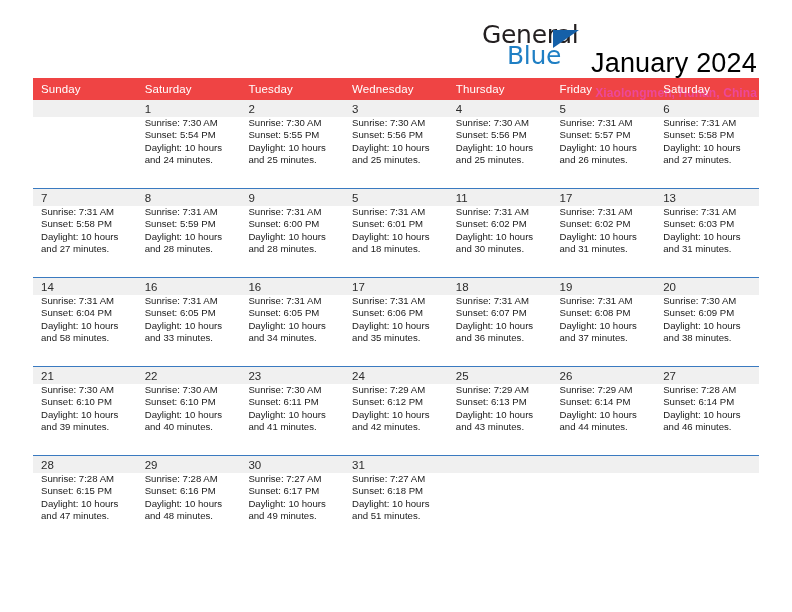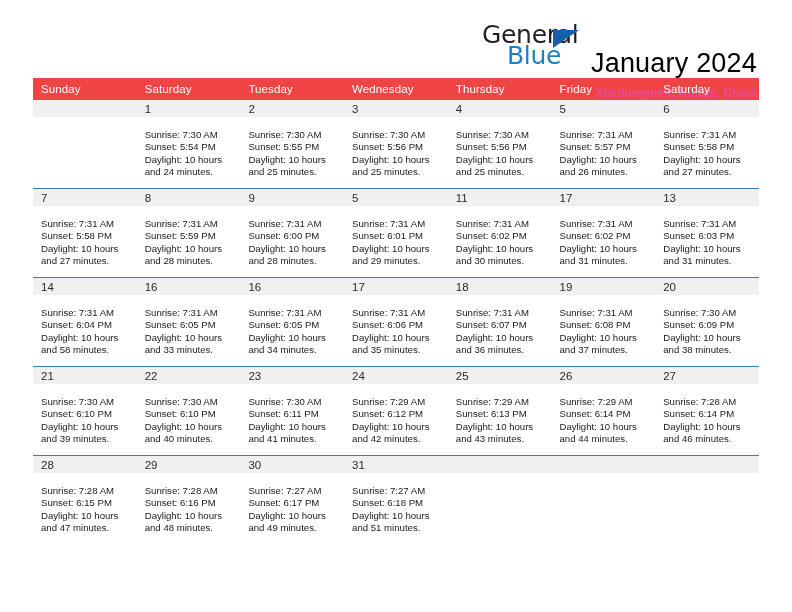--- a/index.html
+++ b/index.html
@@ -113,21 +113,21 @@
   .daynum-band {
     background: #f0f0f0;
     height: 17px;
     padding: 1px 0 0 8px;
     font-size: 11.5px;
     color: #2b2b2b;
     line-height: 16px;
   }
   .daycell.empty .daynum-band { background: #f0f0f0; }
   .dayinfo {
-    padding: 12px 6px 0 8px;
+    padding: 0 6px 0 8px;
     font-size: 9.6px;
     line-height: 12.3px;
     color: #1a1a1a;
   }
   .dayinfo div { white-space: nowrap; }
 </style>
 </head>
 <body>
 
 <div class="page">
@@ -270,21 +270,21 @@
               </div>
             </div>
           </td>
           <td>
             <div class="daycell">
               <div class="daynum-band">5</div>
               <div class="dayinfo">
                 <div>Sunrise: 7:31 AM</div>
                 <div>Sunset: 6:01 PM</div>
                 <div>Daylight: 10 hours</div>
-                <div>and 29 minutes.</div>
+                <div>and 18 minutes.</div>
               </div>
             </div>
           </td>
           <td>
             <div class="daycell">
               <div class="daynum-band">11</div>
               <div class="dayinfo">
                 <div>Sunrise: 7:31 AM</div>
                 <div>Sunset: 6:02 PM</div>
                 <div>Daylight: 10 hours</div>

